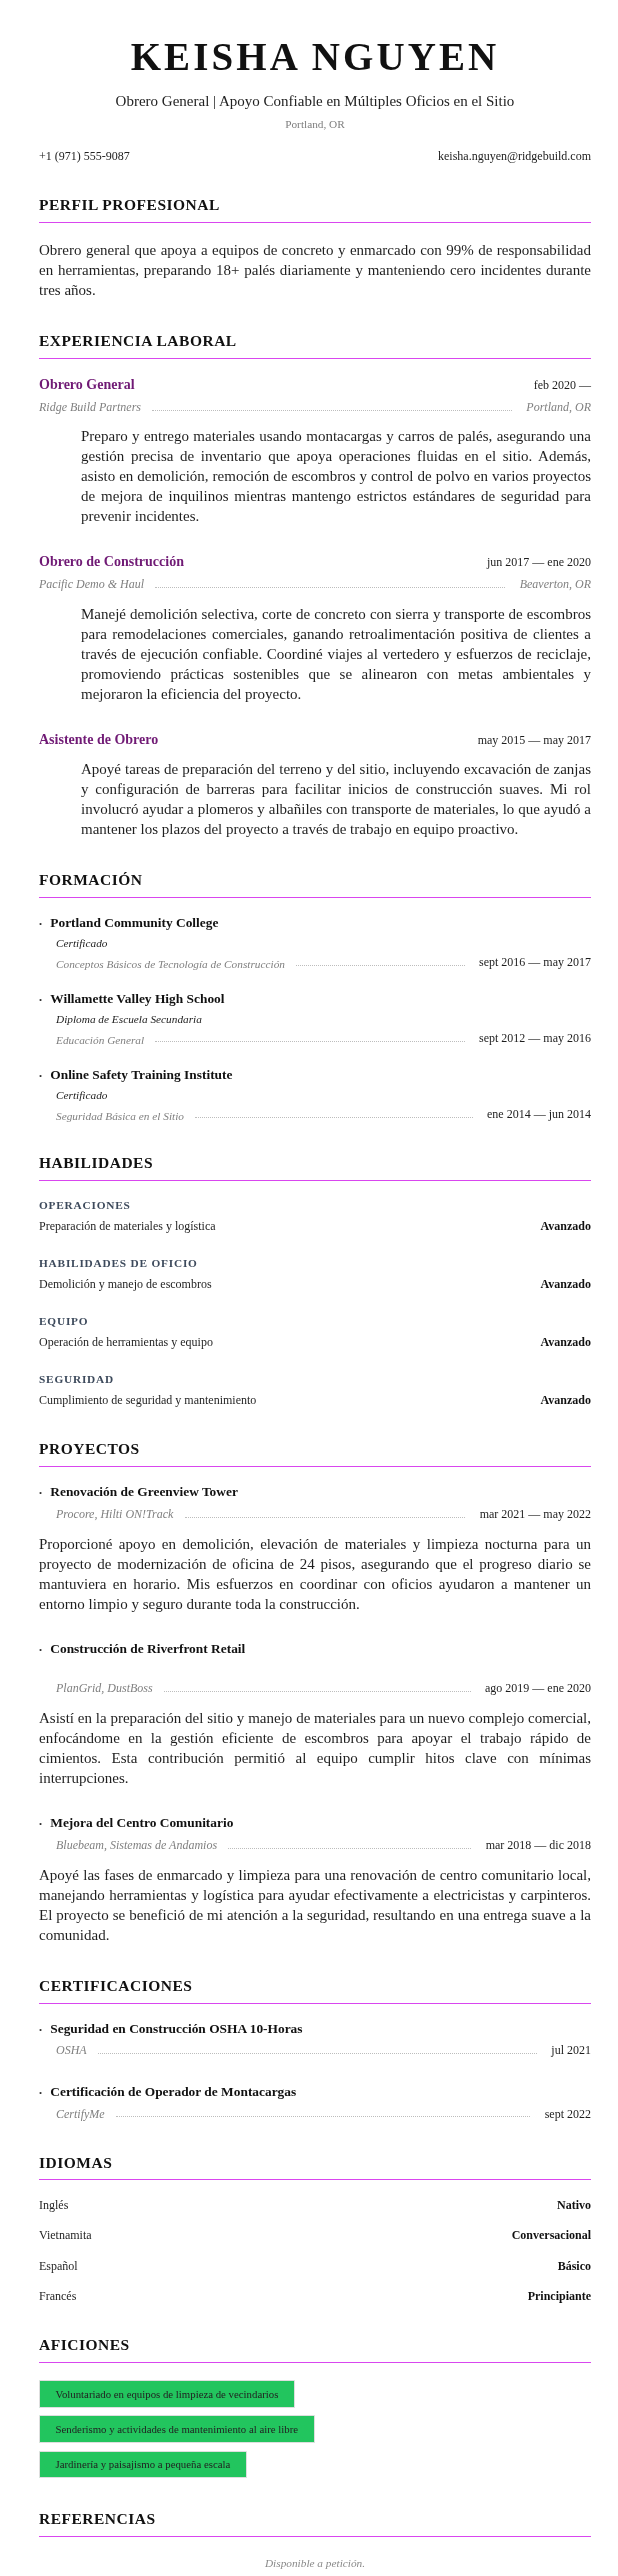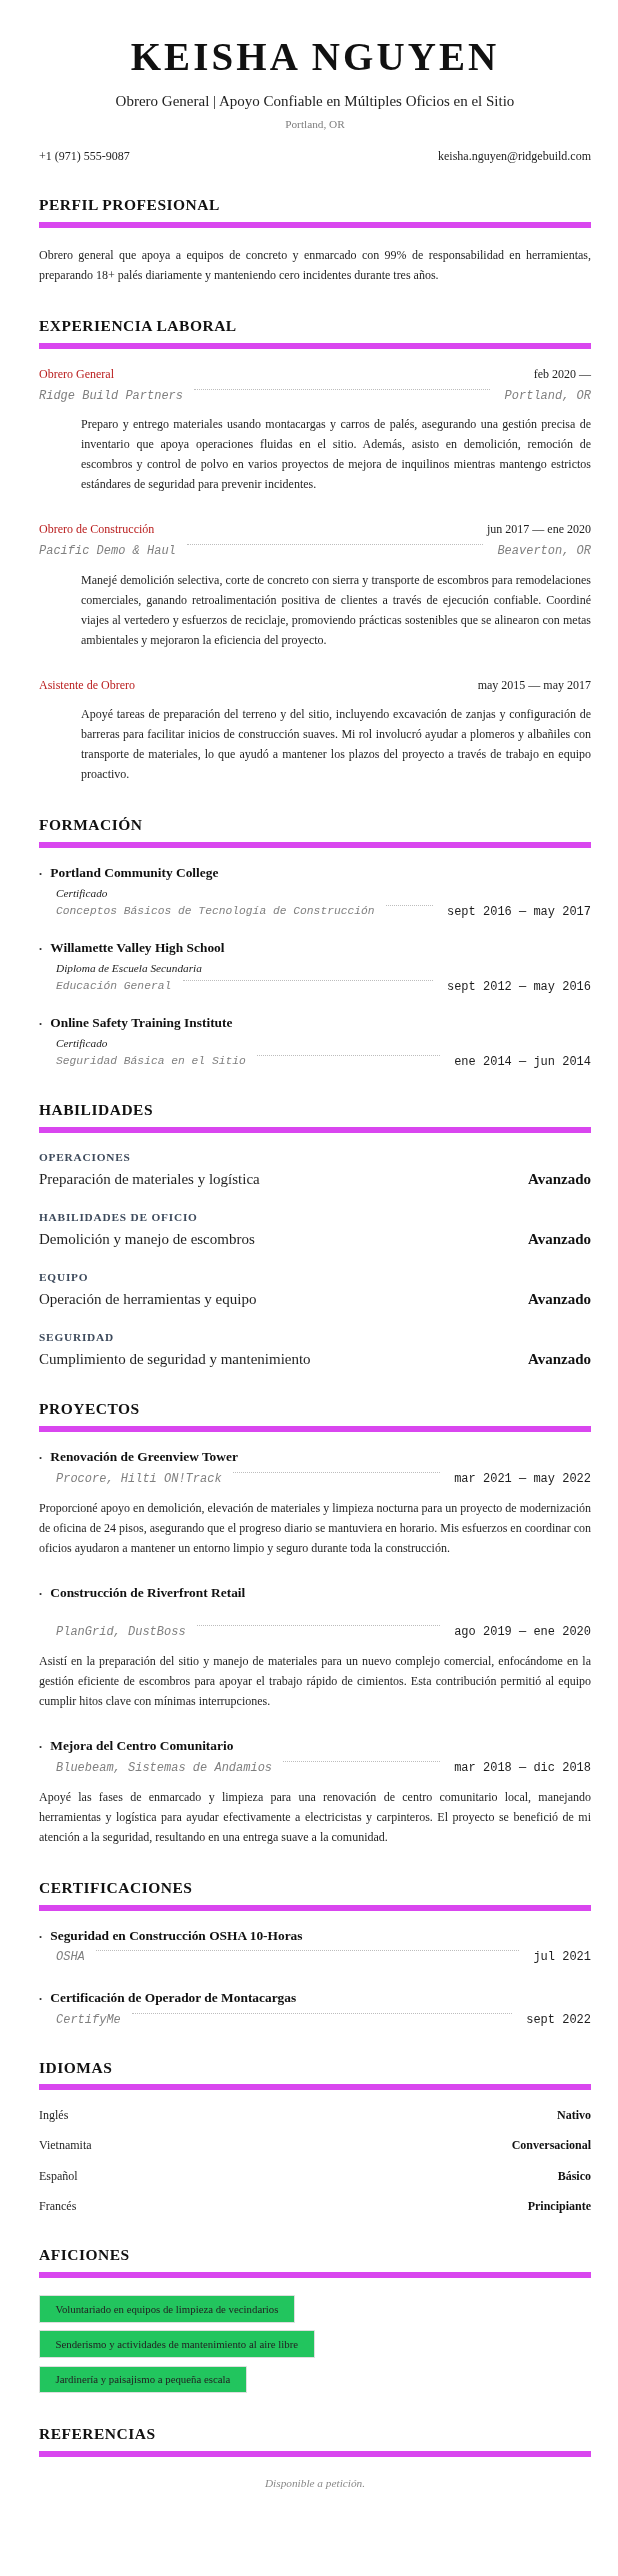--- a/index.html
+++ b/index.html
@@ -52,57 +52,56 @@
 
   
   .section { margin-top: 32px; }
   .section:first-of-type { margin-top: 28px; }
   .section-title {
     font-size: 15.5px;
     font-weight: 700;
     letter-spacing: 0.5px;
     margin: 0 0 0 0;
     padding-bottom: 7.7px;
-    border-bottom: 6px solid #d946ef;
+    border-bottom: 1px solid #d946ef;
     color: #111;
   }
   .section-body { padding-top: 17.5px; }
 
   .para {
-    font-size: 12px;
+    font-size: 15px;
     line-height: 20px;
     text-align: justify;
     color: #1f1f1f;
     margin: 0;
   }
 
   
   .row {
     display: flex;
-    align-items: flex-start;
-    font-family: Liberation Mono, monospace;
+    align-items: flex-end;
   }
   .leader {
     flex: 1;
     border-bottom: 1px dotted #bdbdbd;
     margin: 0 14.4px 4.1px 11.3px;
     min-width: 31px;
   }
   .muted { color: #808080; font-style: italic; }
   .dates { font-size: 12px; color: #1d1d1d; white-space: nowrap; }
 
   
   .job { margin-bottom: 28px; }
   .job:last-child { margin-bottom: 0; }
   .job-head {
     display: flex;
     justify-content: space-between;
     align-items: baseline;
   }
-  .job-title { font-size: 12px; font-weight: 400; color: #b91c1c; }
+  .job-title { font-size: 14px; font-weight: 700; color: #701a75; }
   .job-sub { margin-top: 7.2px; font-size: 12px; }
   .job-sub .muted { white-space: nowrap; }
   .job .para { margin-top: 11.3px; margin-left: 42px; }
 
   
   .item { margin-bottom: 20.6px; }
   .item:last-child { margin-bottom: 0; }
   .item-title-line {
     display: flex;
     align-items: baseline;
@@ -136,21 +135,21 @@
     font-size: 11.3px;
     font-weight: 700;
     letter-spacing: 0.8px;
     color: #3d4a5c;
   }
   .skill-row {
     display: flex;
     justify-content: space-between;
     align-items: flex-end;
     margin-top: 8.2px;
-    font-size: 15px;
+    font-size: 12px;
   }
   .skill-name { color: #1f1f1f; }
   .skill-level { font-weight: 700; color: #111; white-space: nowrap; }
 
   
   .lang-row {
     display: flex;
     justify-content: space-between;
     align-items: baseline;
     font-size: 12px;

